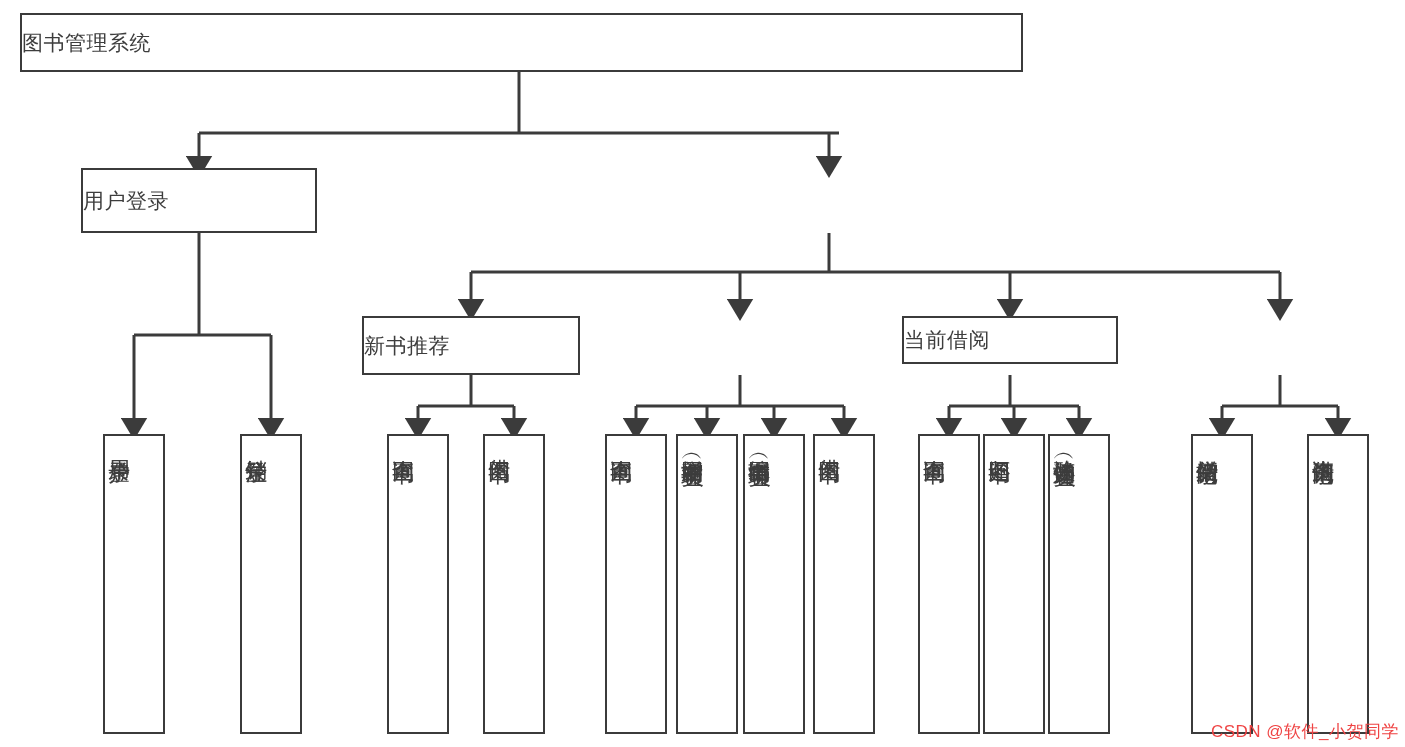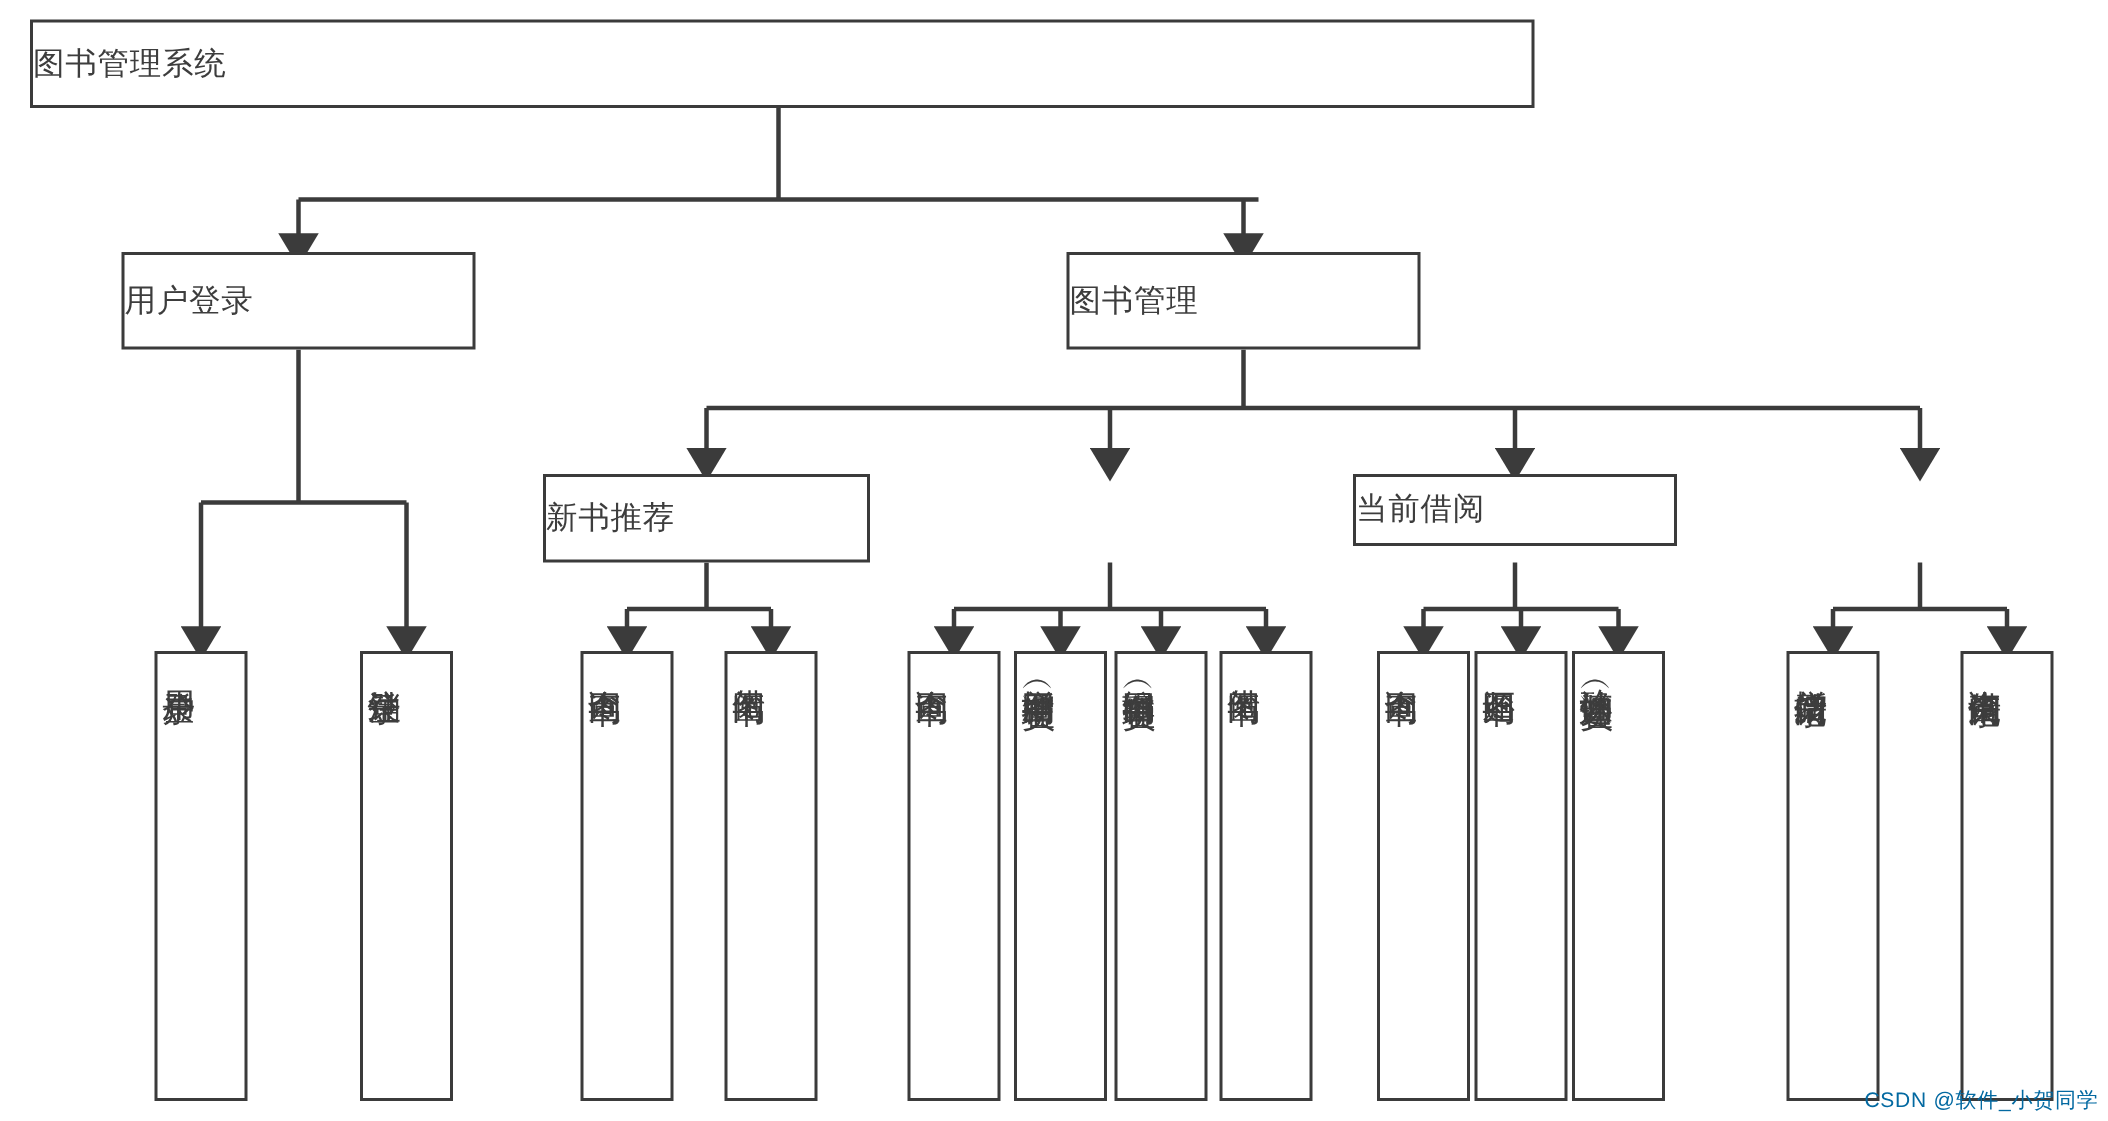--- a/index.html
+++ b/index.html
@@ -31,21 +31,21 @@
     writing-mode:vertical-rl;
     text-orientation:upright;
     font-size:22px;
     line-height:1.28;
     letter-spacing:1px;
     white-space:pre;
   }
   .v-node.tall .label{font-size:22px;}
   #watermark{
     position:absolute;right:6px;bottom:4px;
-    font-size:14px;color:#0369a1;
+    font-size:17px;color:#ef4444;
     letter-spacing:0.5px;
     pointer-events:none;
     white-space:pre;
     text-align:center;
   }
 </style>
 </head>
 <body>
 
 <div id="stage">
@@ -100,23 +100,20 @@
     </g>
   </svg>
 
   <div class="node h-node" style="left:20px;top:13px;width:1003px;height:59px;">
     <span class="label">图书管理系统</span>
   </div>
 
   <div class="node h-node" style="left:81px;top:168px;width:236px;height:65px;">
     <span class="label">用户登录</span>
   </div>
-  <div class="node h-node" style="left:711px;top:168px;width:236px;height:65px;">
-    <span class="label">图书管理</span>
-  </div>
 
   <div class="node h-node" style="left:362px;top:316px;width:218px;height:59px;">
     <span class="label">新书推荐</span>
   </div>
   <div class="node h-node" style="left:902px;top:316px;width:216px;height:48px;">
     <span class="label">当前借阅</span>
   </div>
 
   <div class="node v-node" style="left:103px;top:434px;width:62px;height:300px;">
     <span class="label">用户登录</span>

